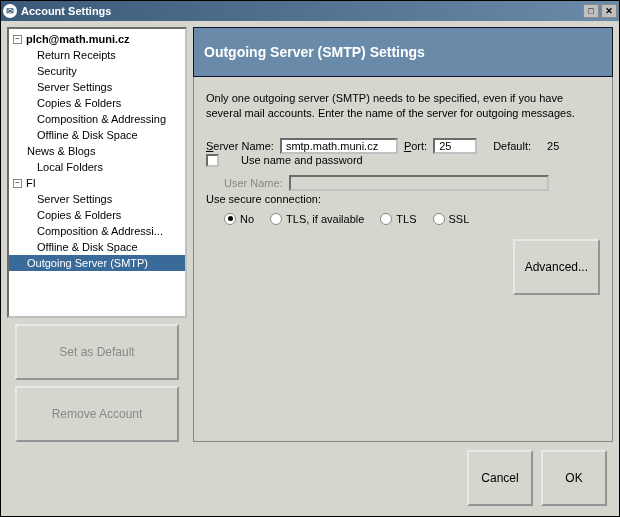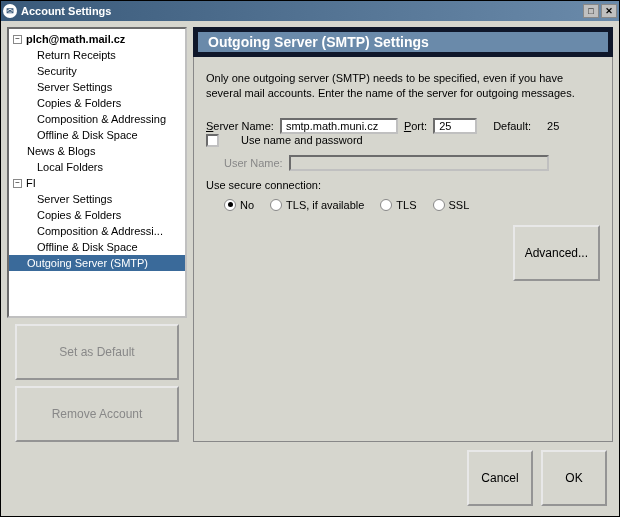--- a/index.html
+++ b/index.html
@@ -16,31 +16,31 @@
 .tree { flex: 1; background: #fff; border: 2px inset #c0c0c0; overflow: auto; padding: 2px 0; }
 .tree-item { padding: 2px 4px; white-space: nowrap; cursor: pointer; display: flex; align-items: center; }
 .tree-item.lvl0 { padding-left: 4px; }
 .tree-item.lvl1 { padding-left: 28px; }
 .tree-item.selected { background: #3a6a9a; color: #fff; }
 .toggle { width: 9px; height: 9px; border: 1px solid #888; display: inline-flex; align-items: center; justify-content: center; margin-right: 4px; font-size: 8px; line-height: 1; background: #fff; color: #000; }
 .sidebar-buttons { margin-top: 6px; display: flex; flex-direction: column; gap: 6px; padding: 0 8px; }
 .btn { background: #d6d6ce; border: 2px outset #e8e8e8; padding: 19px 10px; font-size: 12px; cursor: pointer; }
 .btn:disabled { color: #888; cursor: default; }
 .panel { flex: 1; display: flex; flex-direction: column; }
-.panel-header { background: #6a8aaa; color: #fff; padding: 2px 10px; font-size: 14px; font-weight: bold; border: 5px solid #0f172a; }
+.panel-header { background: #6a8aaa; color: #fff; padding: 16px 10px; font-size: 14px; font-weight: bold; border: 1px solid #0f172a; }
 .panel-body { flex: 1; border: 1px solid #888; border-top: none; padding: 14px 12px; background: #d6d6ce; position: relative; }
 .desc { line-height: 1.4; margin-bottom: 16px; }
 .form-row { display: flex; align-items: center; gap: 6px; }
 .form-row label { white-space: nowrap; }
 .underlined::first-letter { text-decoration: underline; }
 input[type="text"] { border: 2px inset #c0c0c0; background: #fff; padding: 2px 4px; font-size: 11px; height: 16px; }
 input[type="text"]:disabled { background: #d6d6ce; }
 .checkbox-row { display: flex; align-items: center; gap: 22px; margin-bottom: 8px; margin-left: 0; }
 .checkbox { width: 13px; height: 13px; border: 2px inset #c0c0c0; background: #fff; }
-.username-row { display: flex; align-items: center; gap: 6px; margin-bottom: 8px; margin-left: 18px; }
+.username-row { display: flex; align-items: center; gap: 6px; margin-bottom: 2px; margin-left: 18px; }
 .username-row label { color: #888; }
 .radio-row { display: flex; align-items: center; gap: 16px; margin-left: 18px; margin-bottom: 14px; }
 .radio-item { display: flex; align-items: center; gap: 4px; }
 .radio { width: 12px; height: 12px; border: 1px solid #888; border-radius: 50%; background: #fff; display: flex; align-items: center; justify-content: center; }
 .radio.checked::after { content: ""; width: 5px; height: 5px; background: #000; border-radius: 50%; }
 .advanced-row { text-align: right; }
 .footer { display: flex; justify-content: flex-end; gap: 8px; padding: 8px 6px 4px; }
 .footer .btn { min-width: 66px; }
 </style>
 </head>
@@ -54,21 +54,21 @@
       <div class="titlebar-btn">□</div>
       <div class="titlebar-btn">✕</div>
     </div>
   </div>
   <div class="content">
     <div class="main-area">
       <div class="sidebar">
         <div class="tree">
           <div class="tree-item lvl0">
               <span class="toggle">−</span>
-              <b>plch@math.mail.cz</b>
+              <b>plch@math.muni.cz</b>
             </div>
           <div class="tree-item lvl1">Return Receipts</div>
           <div class="tree-item lvl1">Security</div>
           <div class="tree-item lvl1">Server Settings</div>
           <div class="tree-item lvl1">Copies &amp; Folders</div>
           <div class="tree-item lvl1">Composition &amp; Addressing</div>
           <div class="tree-item lvl1">Offline &amp; Disk Space</div>
           <div class="tree-item lvl0" style="padding-left:18px">News &amp; Blogs</div>
           <div class="tree-item lvl0" style="padding-left:28px">Local Folders</div>
           <div class="tree-item lvl0">

